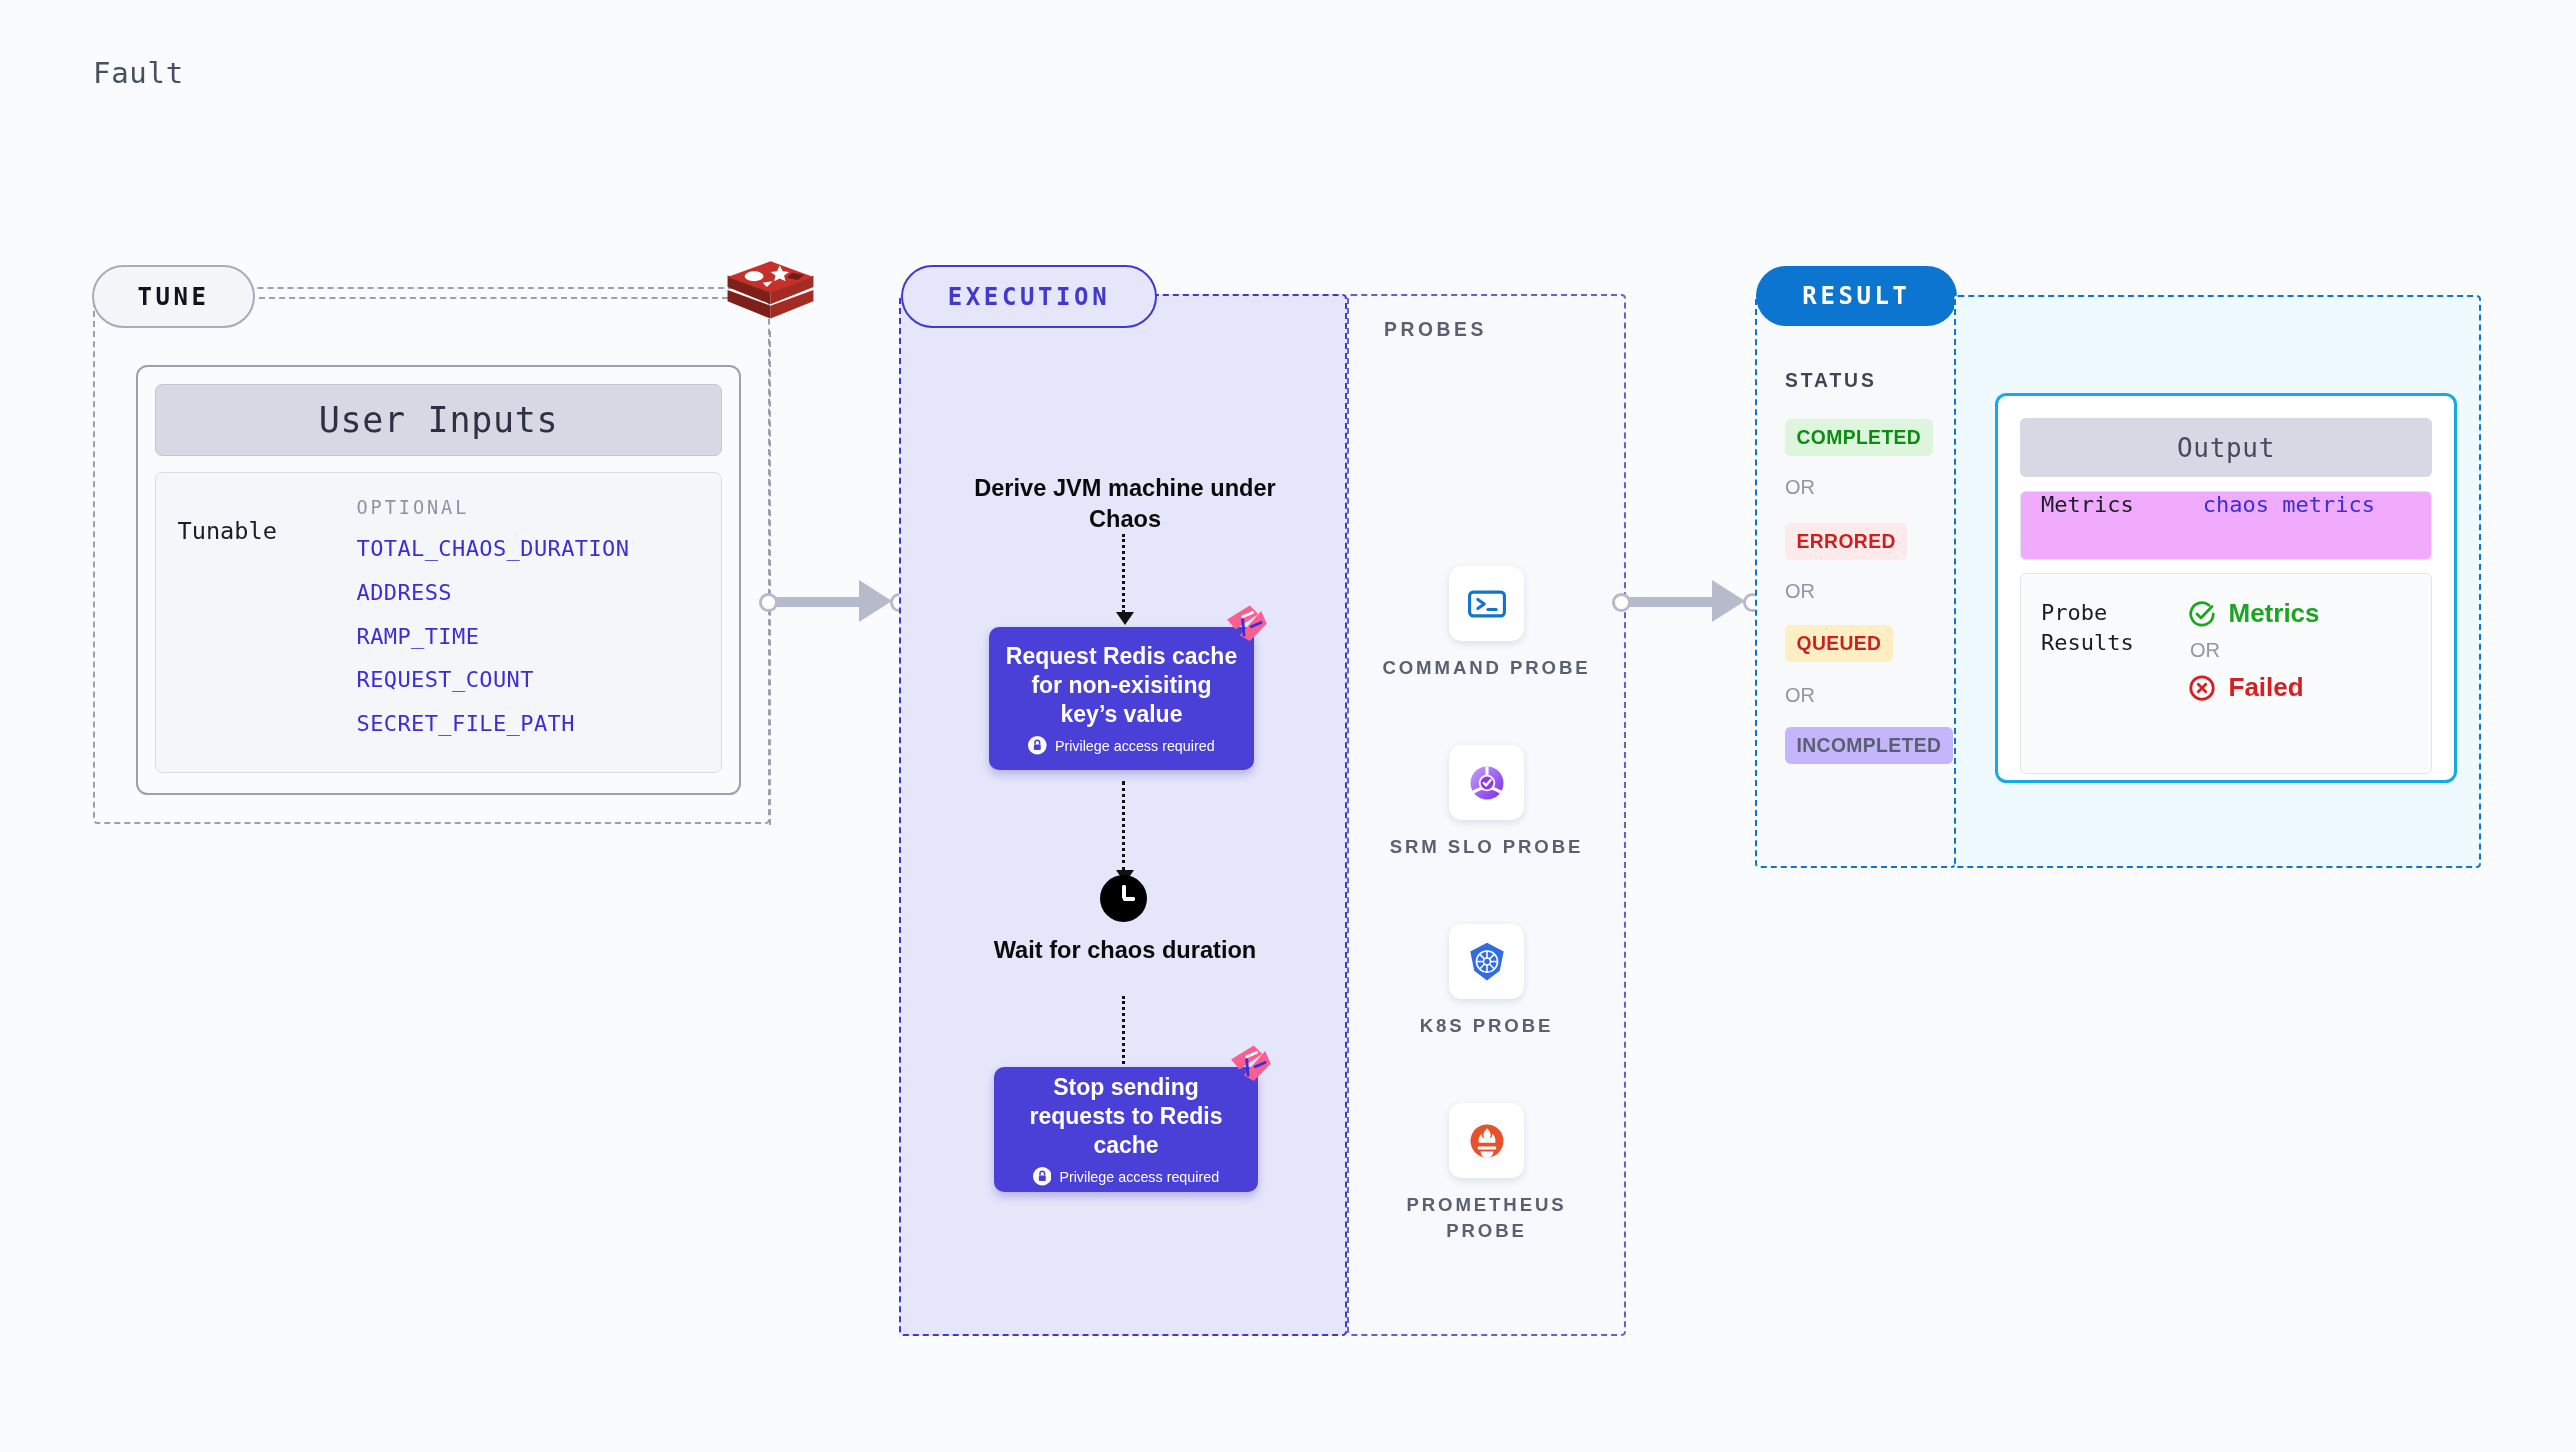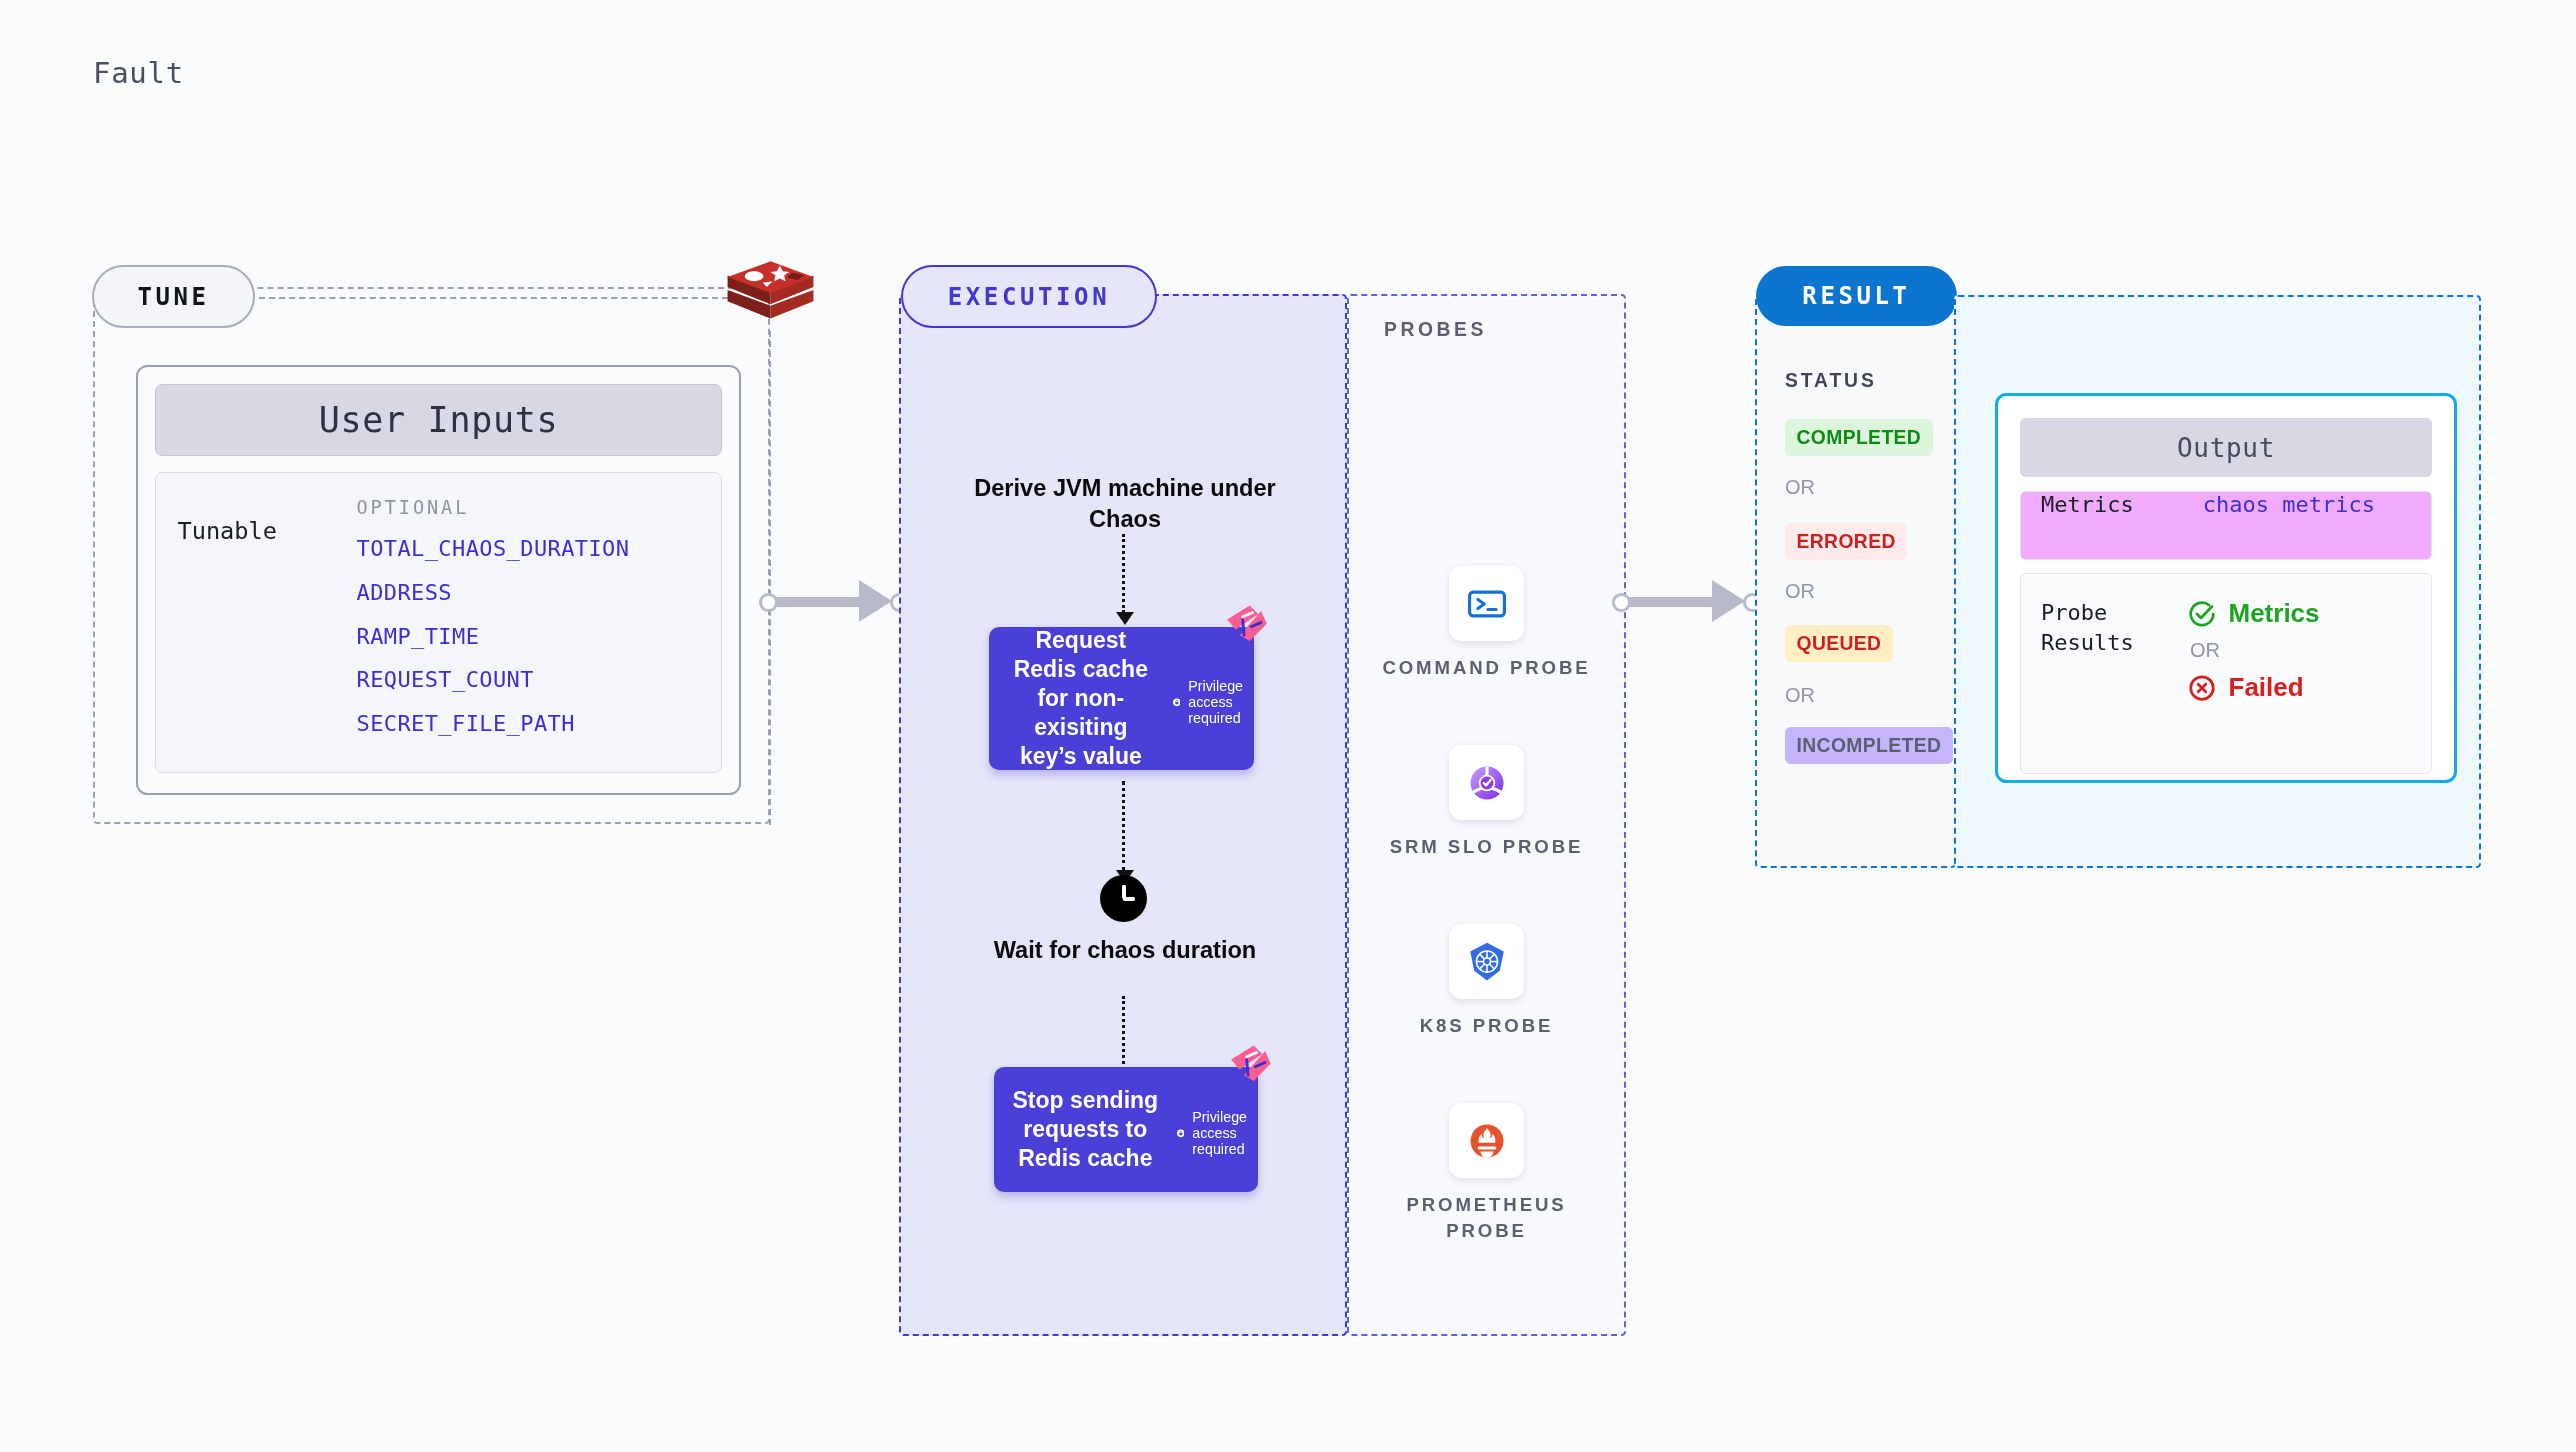--- a/index.html
+++ b/index.html
@@ -117,21 +117,21 @@
   }
   .dotted-arrow { position: absolute; width: 0; border-left: 3.6px dotted #111; }
   .dotted-arrow::after {
     content: ""; position: absolute; left: -9.3px; bottom: -11.5px;
     width: 0; height: 0; border-left: 9.3px solid transparent;
     border-right: 9.3px solid transparent; border-top: 13px solid #111;
   }
 
   .exec-box {
     position: absolute; background: #4a3fd6; border-radius: 10px;
-    display: flex; flex-direction: row; align-items: center; justify-content: center;
+    display: flex; flex-direction: column; align-items: center; justify-content: center;
     box-shadow: 0 4.3px 10px rgba(60,50,180,0.28);
   }
   .exec-box-text {
     color: #ffffff; font-size: 23px; font-weight: 700; text-align: center; line-height: 1.26;
     padding: 0 14.3px;
   }
   .priv-row { display: flex; align-items: center; gap: 7.9px; margin-top: 7.2px; }
   .priv-text { color: #ffffff; font-size: 14.3px; font-weight: 400; }
   .litmus-badge { position: absolute; width: 49px; height: 44px; }
 

